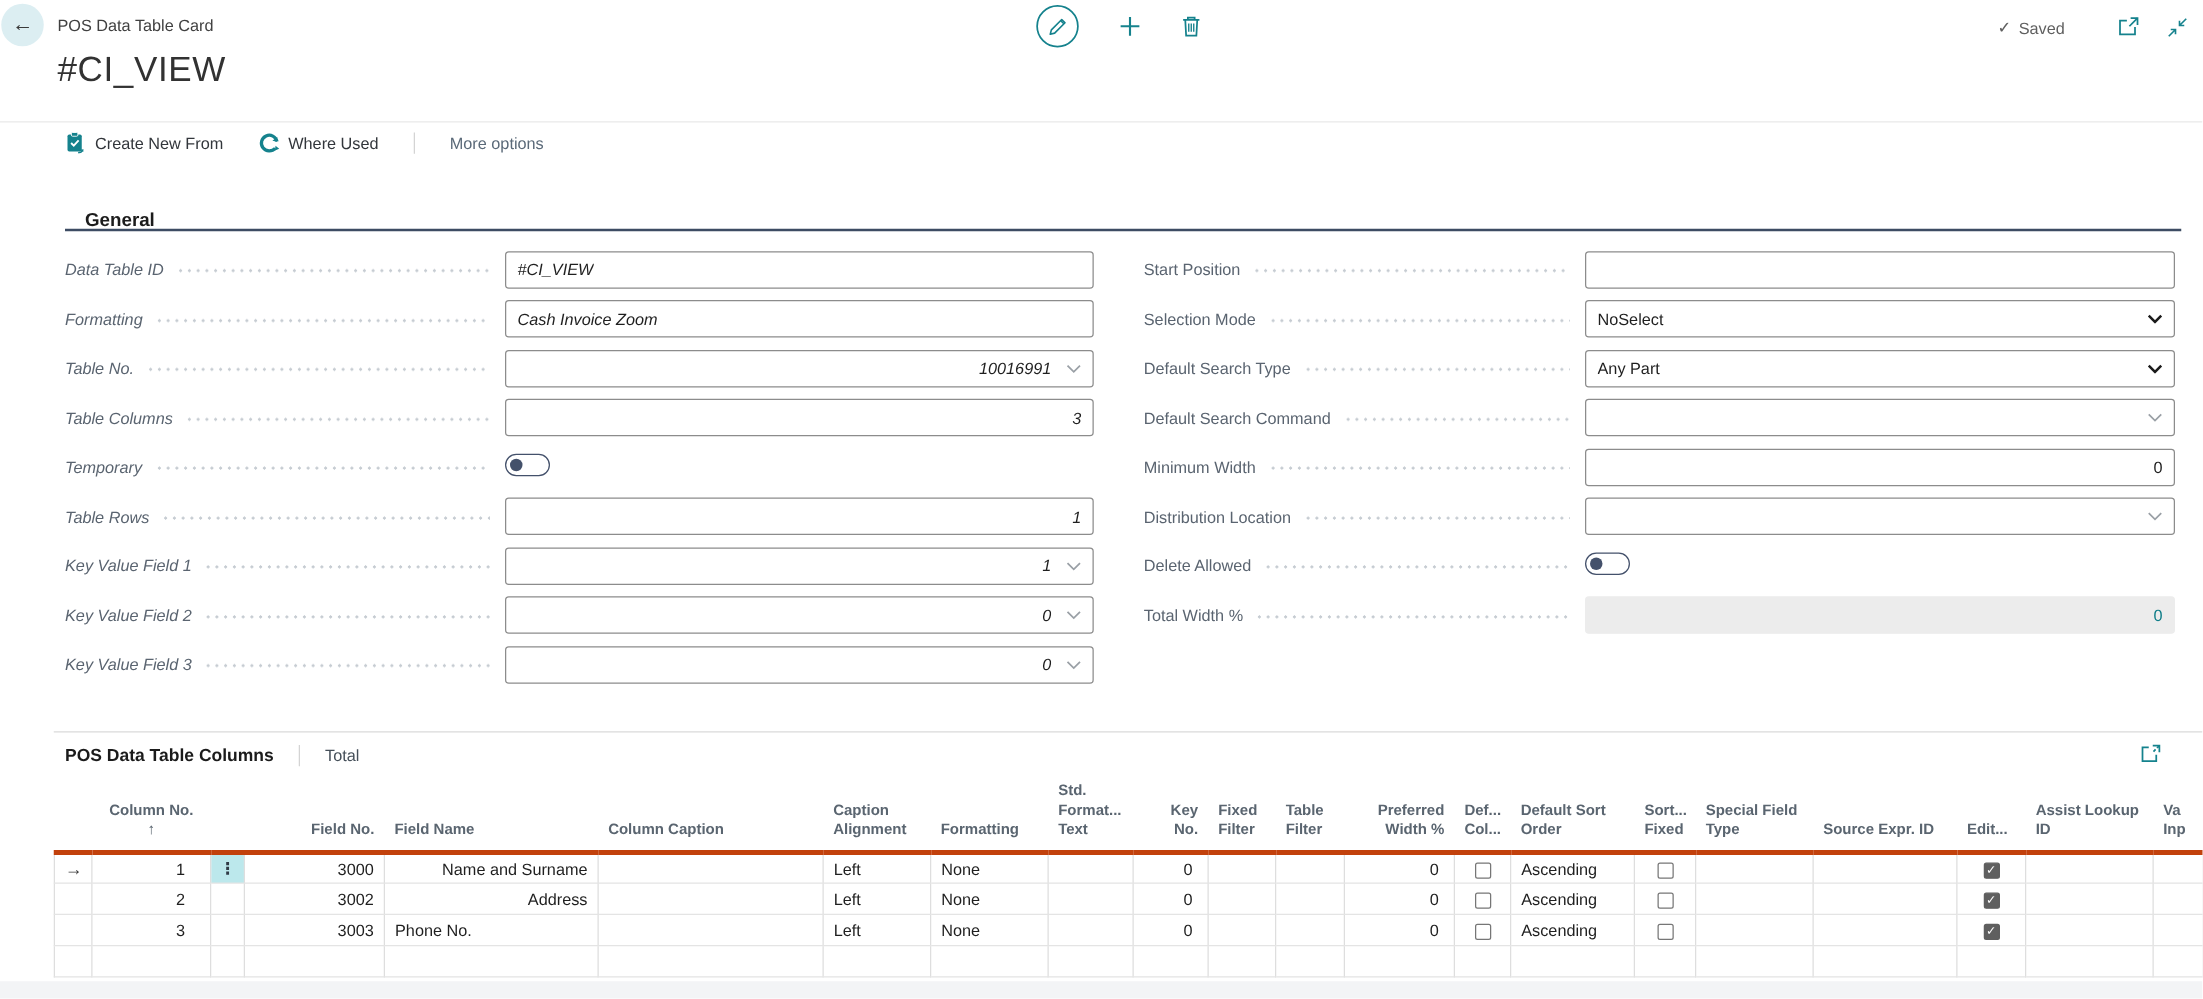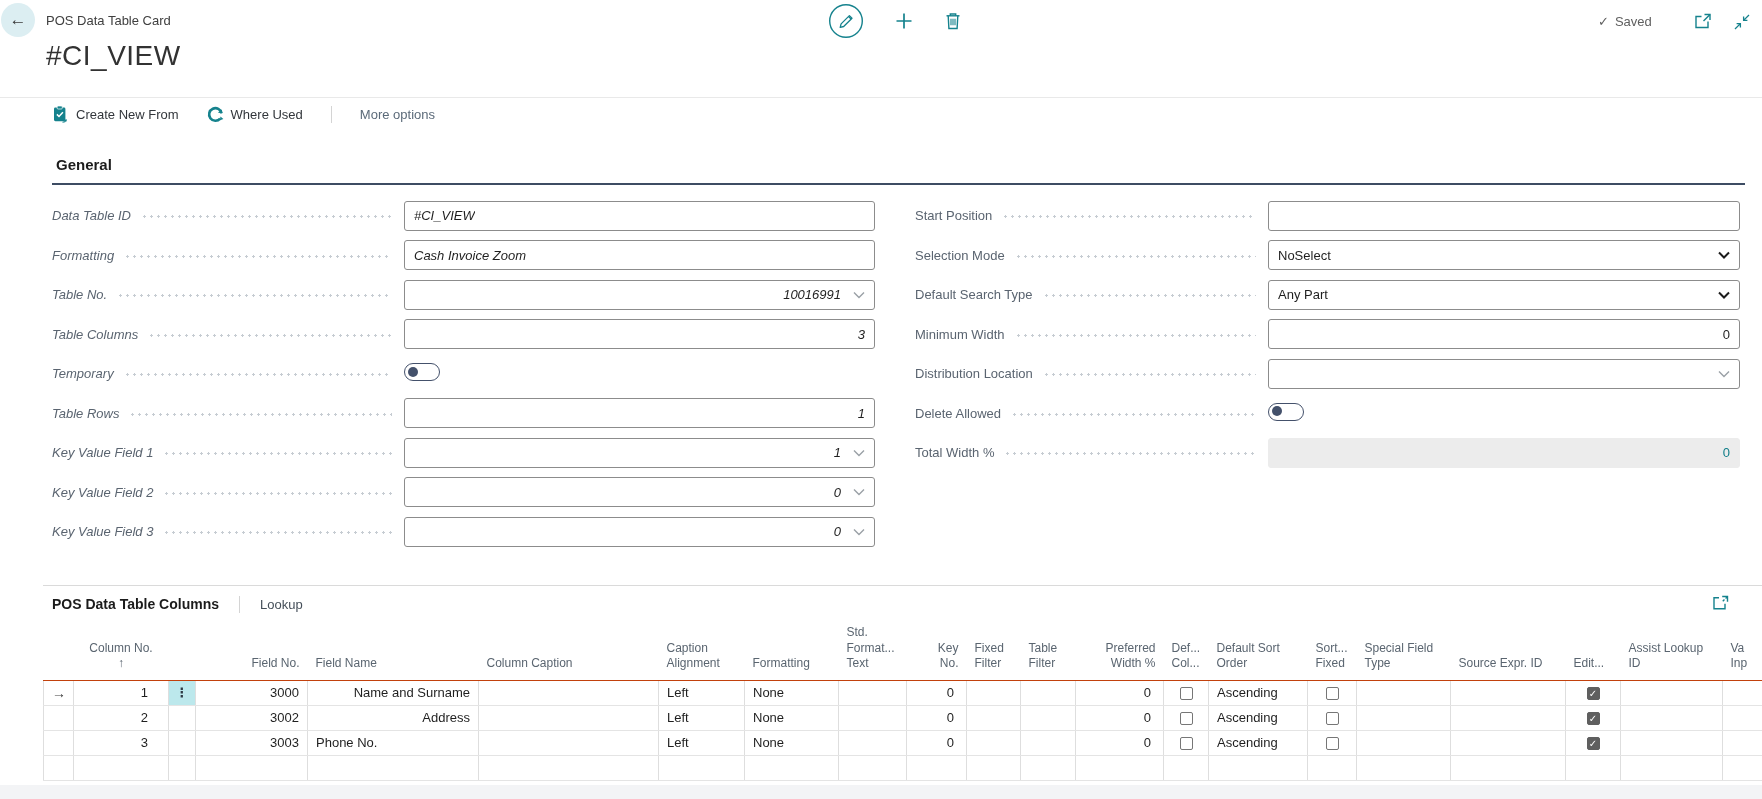--- a/index.html
+++ b/index.html
@@ -26,21 +26,21 @@
 
   .topline { position:absolute; left:0; top:97px; width:1762px; height:1px; background:#e9e9e9; }
 
   
   .actionbar { position:absolute; left:52px; top:101px; height:26px; display:flex; align-items:center; gap:28px;justify-content:space-between; }
   .actionbar .act { display:flex; align-items:center; gap:7px; color:#32363b; }
   .actionbar .act.gray { color:#5b6a79; }
   .vdiv { width:1px; height:17px; background:#d4d4d4; }
 
   
-  .section-title { position:absolute; left:52px; top:152px; margin:4px; font-size:15px; font-weight:700; color:#1c1c1c;text-align:center; }
+  .section-title { position:absolute; left:52px; top:152px; margin:16px; font-size:15px; font-weight:700; color:#1c1c1c;text-align:center; }
   .section-rule { position:absolute; left:52px; top:183px; width:1693px; height:2px; background:#3d4c63; }
 
   .formcol { position:absolute; top:196px; }
   #gen-left  { left:52px;  width:823px;font-style:italic; }
   #gen-right { left:915px; width:825px; }
 
   .field { height:39.5px; display:flex; align-items:center; }
   .flabel { flex:0 0 auto; color:#5a6470; white-space:nowrap; }
   .dots { flex:1 1 auto; height:3px; margin:2px 12px 0 10px; min-width:14px;
     background-image:radial-gradient(circle,#c6ccd2 1.1px,transparent 1.3px);
@@ -64,22 +64,22 @@
 
   
   .part-topline { position:absolute; left:43px; top:585px; width:1719px; height:1px; background:#dadada; }
   .part-head { position:absolute; left:52px; top:592px; display:flex; align-items:center; gap:20px; height:24px; }
   .part-title { font-size:14px; font-weight:700; color:#1b1b1b; }
   .manage { color:#454f59; }
   .part-expand { position:absolute; left:1712px; top:595px; }
 
   table#columns-table { position:absolute; left:43px; top:622px; width:1719px;
     border-collapse:collapse; table-layout:fixed; }
-  #columns-table th { vertical-align:bottom; text-align:left; font-weight:400; font-size:12px; color:#5a6570;
-    padding:3px 8px 8px; border-bottom:1px solid #c2410c; white-space:pre-line; line-height:1.3; overflow:hidden; }
+  #columns-table th { vertical-align:bottom; text-align:left; font-weight:700; font-size:12px; color:#5a6570;
+    padding:3px 8px 8px; border-bottom:4px solid #c2410c; white-space:pre-line; line-height:1.3; overflow:hidden; }
   #columns-table td { height:25px; padding:0 8px; font-size:13px; color:#1f1f1f;
     border-right:1px solid #dedede; border-left:1px solid #dedede; border-bottom:1px solid #e4e4e4;
     white-space:nowrap; overflow:hidden; background:#fff; }
   #columns-table td.c-column_no { padding-right:20px; }
   #columns-table td.c-key_no, #columns-table td.c-preferred_width { padding-right:12px; }
   #columns-table td.menucell { background:#bce8ec; text-align:center; padding:0; }
   .menu-dots { font-weight:700; color:#2f3a45; font-size:13px; letter-spacing:0; }
   .row-arrow { color:#3c3c3c; font-size:14px; }
 
   .cb { display:inline-block; width:13px; height:13px; border:1px solid #767676; border-radius:2px;
@@ -285,20 +285,32 @@
       <div class="fctrl">
         <div class="input select">
           <span class="val">Any Part</span>
           <svg class="chev" width="12" height="8" viewBox="0 0 12 8">
             <polyline points="1,1.5 6,6.5 11,1.5" fill="none" stroke="#1b1b1b" stroke-width="2"></polyline>
           </svg>
         </div>
       </div>
     </div>
     <div class="field">
+      <span class="flabel">Default Search Command</span>
+      <span class="dots"></span>
+      <div class="fctrl">
+        <div class="input lookup">
+          <span class="val"></span>
+          <svg class="chev" width="12" height="8" viewBox="0 0 12 8">
+            <polyline points="1,1.5 6,6.5 11,1.5" fill="none" stroke="#9aa0a6" stroke-width="1.4"></polyline>
+          </svg>
+        </div>
+      </div>
+    </div>
+    <div class="field">
       <span class="flabel">Minimum Width</span>
       <span class="dots"></span>
       <div class="fctrl">
         <div class="input num">
           <span class="val">0</span>
         </div>
       </div>
     </div>
     <div class="field">
       <span class="flabel">Distribution Location</span>
@@ -325,21 +337,21 @@
           <span class="val">0</span>
         </div>
       </div>
     </div>
   </div>
 
 <div class="part-topline"></div>
 <div class="part-head">
   <span class="part-title">POS Data Table Columns</span>
   <span class="vdiv"></span>
-  <button class="manage">Lookup</button>
+  <button class="manage">Total</button>
 </div>
 <button class="part-expand">
   <svg width="17" height="15" viewBox="0 0 17 15">
     <path d="M7 2.8H2v11h11v-5" fill="none" stroke="#15828d" stroke-width="1.4"></path>
     <path d="M10.2 1.5h5.3v5.3" fill="none" stroke="#15828d" stroke-width="1.4"></path>
     <path d="M15.3 1.7L9.8 7.2" fill="none" stroke="#15828d" stroke-width="1.4" stroke-dasharray="2.4 1.6"></path>
   </svg>
 </button>
 
 <table id="columns-table">

